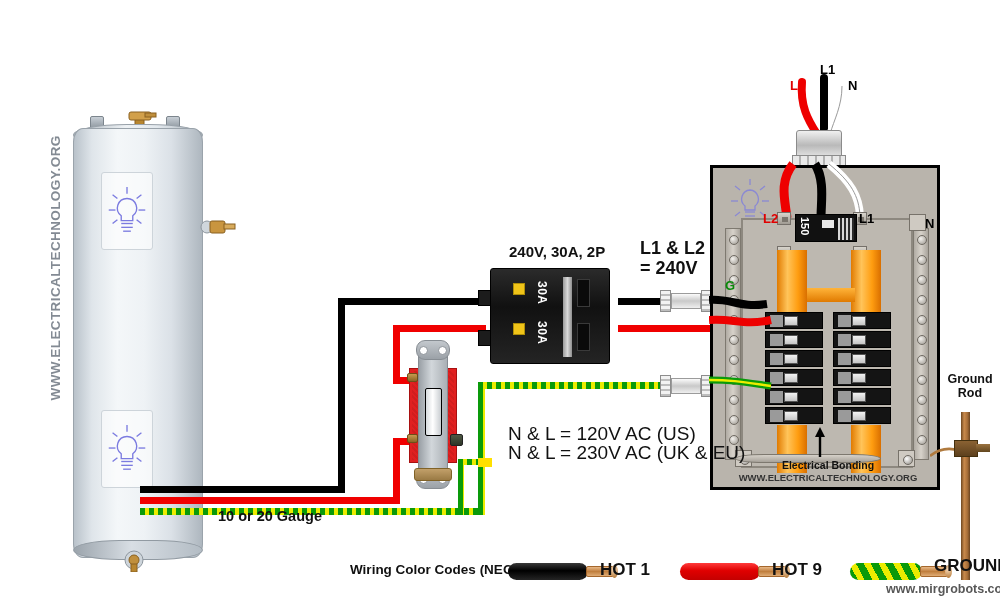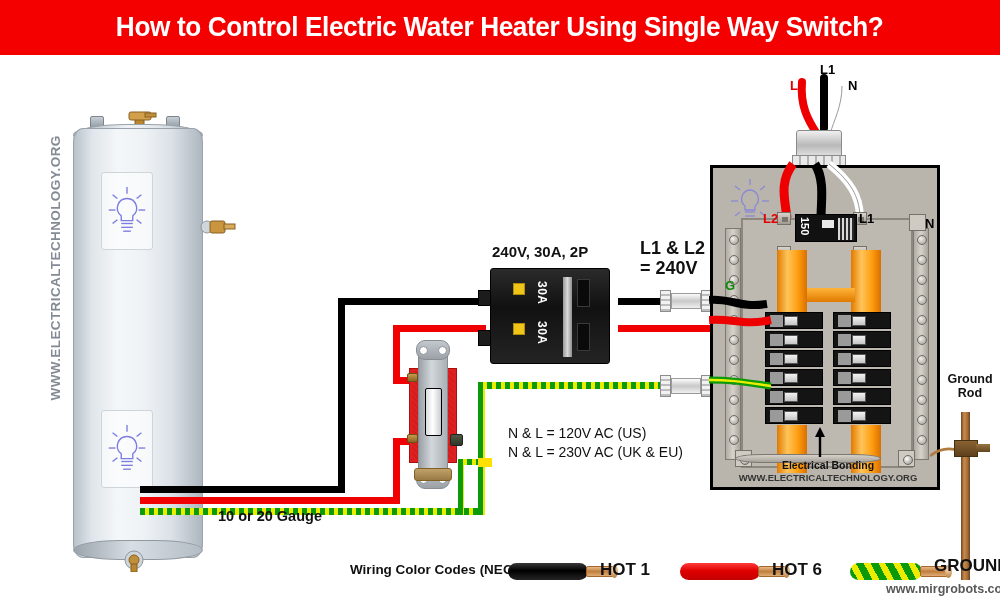--- a/index.html
+++ b/index.html
@@ -97,21 +97,21 @@
   .brk-wrap { position:absolute; left:478px; top:268px; width:145px; height:100px; }
   .brk-body { position:absolute; left:12px; top:0; width:120px; height:96px;
               background:linear-gradient(180deg,#2b2b2b,#111 40%,#242424); border:1px solid #000; border-radius:3px; }
   .brk-lug { position:absolute; left:0px; width:16px; height:16px; background:#1c1c1c; border:1px solid #000;}
   .brk-sq { position:absolute; width:12px; height:12px; background:#f0c419; border:1px solid #b08f08;}
   .brk-amp { position:absolute; color:#fff; font-size:12px; font-weight:bold;
              writing-mode:vertical-rl; text-orientation:mixed; letter-spacing:0.5px;}
   .brk-slot { position:absolute; width:13px; height:28px; background:#0a0a0a; border:1px solid #3a3a3a;}
   .brk-bar { position:absolute; left:72px; top:8px; width:9px; height:80px;
              background:linear-gradient(90deg,#9a9a9a,#d9d9d9,#8f8f8f); }
-  .brk-title { position:absolute; left:492px; top:243px; font-size:15px; font-weight:bold; color:#111; }
+  .brk-title { position:absolute; left:509px; top:243px; font-size:15px; font-weight:bold; color:#111; }
   .l1l2-label { position:absolute; left:640px; top:238px; font-size:18px; font-weight:bold; color:#111; line-height:20px;}
 
   
   .gland { position:absolute; height:22px; }
   .gland .nut{position:absolute; top:0; width:11px; height:22px;
     background:repeating-linear-gradient(180deg,#f2f2f2 0 3px,#bdbdbd 3px 5px); border:1px solid #8d8d8d;}
   .gland .mid{position:absolute; top:3px; height:16px;
     background:linear-gradient(180deg,#fbfbfb,#c9c9c9 50%,#efefef); border:1px solid #9b9b9b;}
 
   
@@ -166,21 +166,21 @@
   .ground-rod-label{position:absolute; left:940px; top:372px; width:60px; text-align:center;
             font-size:12.5px; font-weight:bold; color:#111; line-height:14px;}
   .rod { position:absolute; left:961px; top:412px; width:9px; height:168px;
          background:linear-gradient(90deg,#6d4620,#c98a4c 35%,#a9703a 70%,#6b4420);}
   .rod-clamp{position:absolute; left:954px; top:440px; width:24px; height:17px;
          background:linear-gradient(180deg,#8a6233,#5d401d); border:1px solid #43300f;}
   .rod-bolt{position:absolute; left:976px; top:444px; width:14px; height:8px;
          background:linear-gradient(180deg,#9a7240,#62461f);}
 
   
-  .notes { position:absolute; left:508px; top:424px; font-size:14px; color:#111; line-height:19px; }
+  .notes { position:absolute; left:508px; top:424px; font-size:19px; color:#111; line-height:19px; }
 
   
   .legend { position:absolute; left:350px; top:552px; width:650px; height:40px; }
   .legend-title{position:absolute; left:0; top:10px; font-size:13.5px; font-weight:bold; color:#111;}
   .cable { position:absolute; height:17px; border-radius:9px; }
   .cable .copper{position:absolute; right:-26px; top:3px; width:28px; height:11px;
         background:linear-gradient(180deg,#e8b887,#c07f3e 50%,#e0ad76); border-radius:2px;
         border:1px solid #a5672c;}
   .cable .tip{position:absolute; right:-30px; top:2px; width:7px; height:13px; border-radius:50%;
         background:radial-gradient(circle at 40% 35%,#f6d6b4,#b0732f);}
@@ -188,23 +188,20 @@
   .legend-sub{position:absolute; font-size:11.5px; font-weight:bold; color:#111;}
   .legend-wm{position:absolute; font-size:12.5px; font-weight:bold; color:#3a3a3a; opacity:0.85;}
 
   .yellow-arrow{position:absolute; left:478px; top:458px; width:14px; height:9px; background:#ffe000;}
 </style>
 </head>
 <body>
 
 <div id="stage">
 
-  <div class="banner">
-    <div class="banner-text">How to Control Electric Water Heater Using Single Way Switch?</div>
-  </div>
 
   <div class="heater-wrap">
 
     <svg class="valve-top" viewBox="0 0 34 24">
       <rect x="12" y="8" width="9" height="16" fill="#b8862f" stroke="#8a6120"></rect>
       <rect x="6" y="2" width="22" height="8" rx="2" fill="#d2a04a" stroke="#8a6120"></rect>
       <rect x="22" y="3" width="11" height="4" fill="#c08f3c" stroke="#8a6120"></rect>
     </svg>
     <div class="nipple" style="left:72px; top:6px;"></div>
     <div class="nipple" style="left:148px; top:6px;"></div>
@@ -525,21 +522,21 @@
     <div class="cable" style="left:158px; top:11px; width:80px; background:linear-gradient(180deg,#3a3a3a,#000 45%,#242424);">
       <div class="copper"></div>
         <div class="tip"></div>
     </div>
     <div class="legend-label" style="left:250px; top:8px;">HOT 1</div>
 
     <div class="cable" style="left:330px; top:11px; width:80px; background:linear-gradient(180deg,#ff3b3b,#e00000 45%,#c40000);">
       <div class="copper"></div>
         <div class="tip"></div>
     </div>
-    <div class="legend-label" style="left:422px; top:8px;">HOT 6</div>
+    <div class="legend-label" style="left:422px; top:8px;">HOT 9</div>
 
     <div class="cable" style="left:500px; top:11px; width:72px;
          background:repeating-linear-gradient(62deg,#0a9a0a 0 7px,#ecec00 7px 13px);">
       <div class="copper"></div>
         <div class="tip"></div>
     </div>
     <div class="legend-label" style="left:584px; top:4px;">GROUND</div>
     <div class="legend-sub" style="left:590px; top:24px;margin-top:44px;">(or Bare Conductor)</div>
     <div class="legend-wm" style="left:536px; top:30px;">www.mirgrobots.com</div>
   </div>

